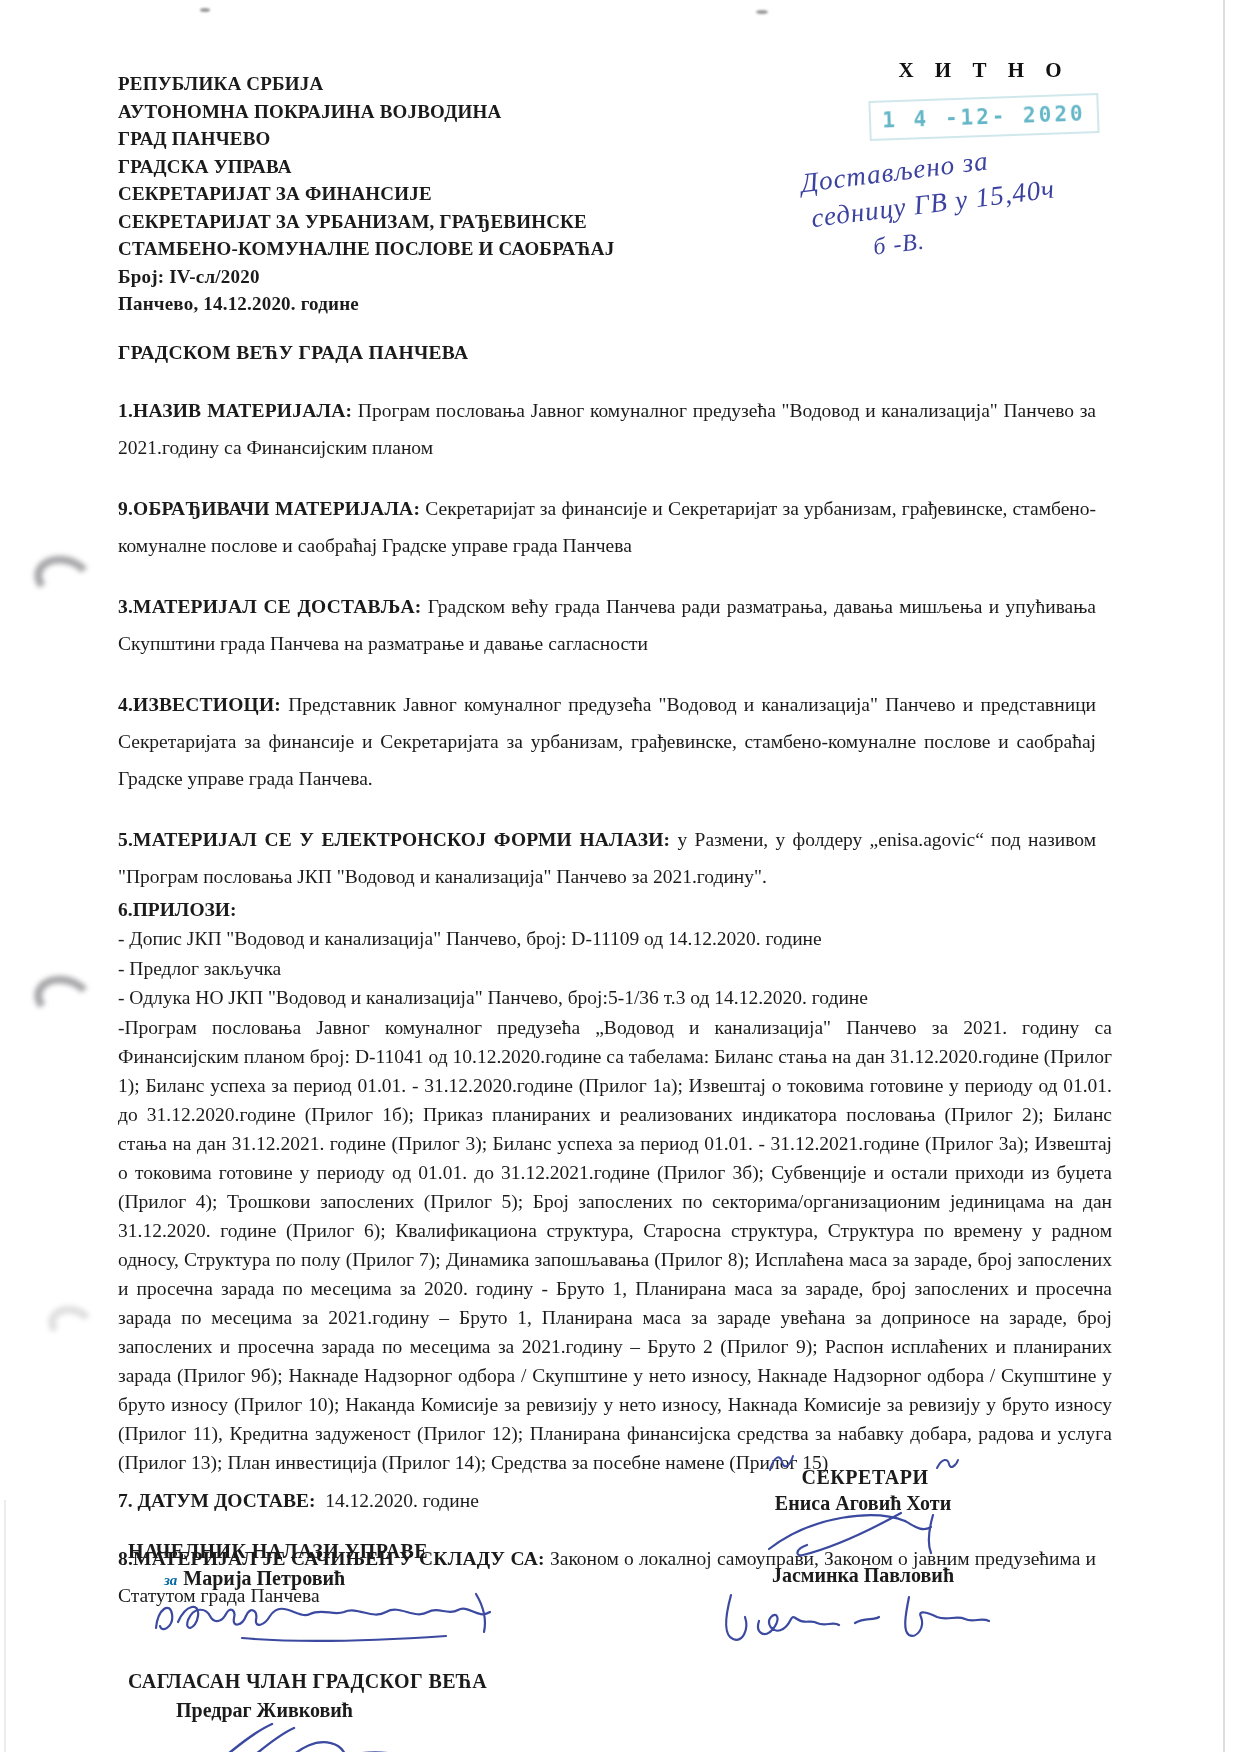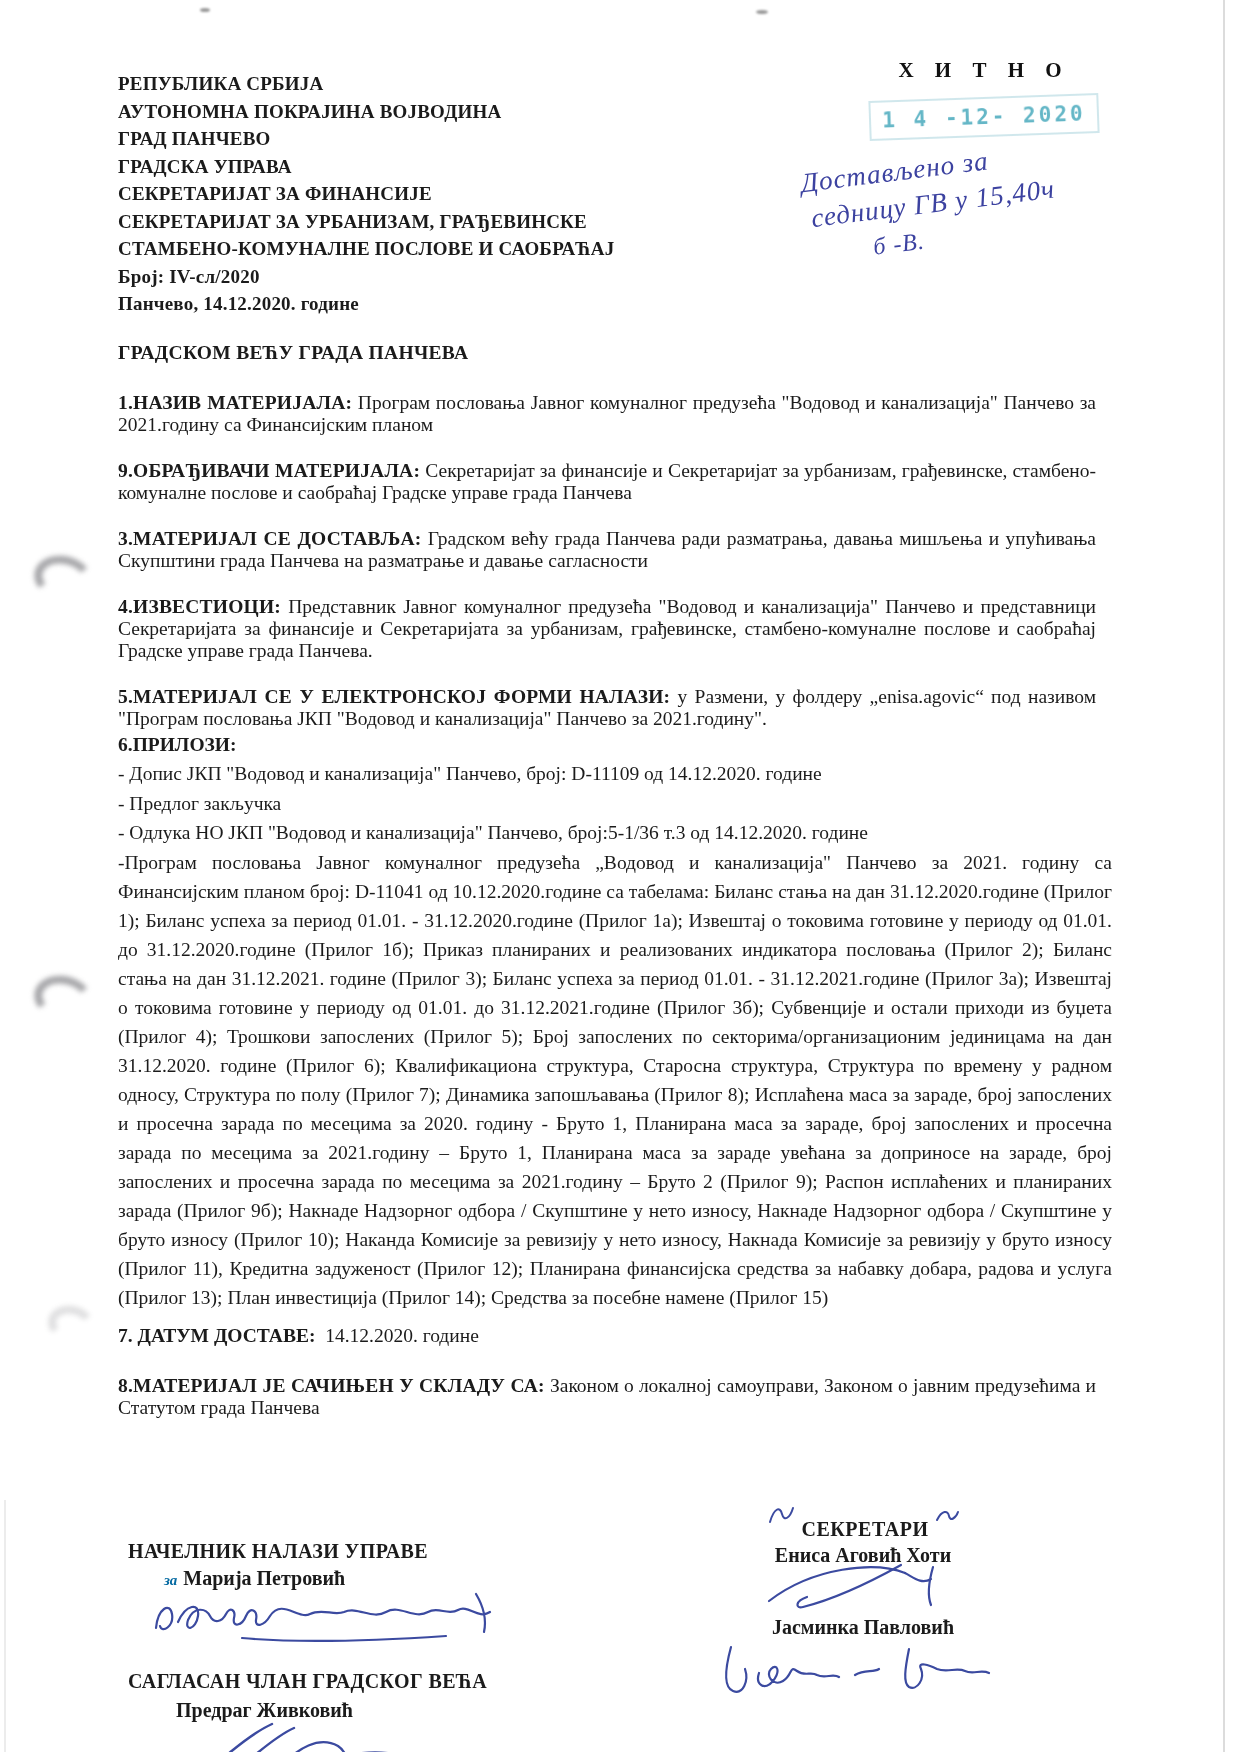--- a/index.html
+++ b/index.html
@@ -35,36 +35,36 @@
     color:#3c42a0;
     font-style:italic;
     font-size:27px;line-height:36px;
     letter-spacing:1px;
   }
   .handwriting .hw2{margin-left:6px;}
   .handwriting .hw3{margin-left:64px;font-size:24px;}
   
   .addressee{position:absolute;left:118px;top:342px;font-weight:bold;font-size:19.5px;letter-spacing:.3px;}
   .content{position:absolute;left:118px;top:392px;width:994px;}
-  .para{margin:0 16px 24px 0;font-size:19.5px;line-height:22px;text-align:justify;}
+  .para{margin:0 16px 24px 0;font-size:19.5px;line-height:37px;text-align:justify;}
   .para b{letter-spacing:.2px;}
   .attach-head{margin:0;font-size:19.5px;line-height:29px;font-weight:bold;}
   .attach-line{margin:0;font-size:19.5px;line-height:29.5px;text-align:left;}
   .attach-para{margin:0 0 9px 0;font-size:19.5px;line-height:29px;text-align:justify;}
   .date-line{margin:0 0 24px 0;font-size:19.5px;line-height:30px;}
   
   .sign-left{position:absolute;left:128px;top:1540px;width:470px;}
   .sign-left .title{font-weight:bold;font-size:20px;letter-spacing:.4px;}
   .sign-left .name-row{margin-top:4px;margin-left:36px;font-weight:bold;font-size:20px;}
   .za-note{color:#0369a1;font-style:italic;font-size:15px;margin-right:6px;}
   .sig-borislava{margin:-4px 0 0 18px;display:block;}
   .sign-left .title2{margin-top:22px;font-weight:bold;font-size:20px;letter-spacing:.4px;}
   .sign-left .name2{margin-top:6px;margin-left:48px;font-weight:bold;font-size:20px;}
   .sig-predrag{margin:-2px 0 0 30px;display:block;}
-  .sign-right{position:absolute;left:688px;top:1500px;width:350px;text-align:center;}
+  .sign-right{position:absolute;left:688px;top:1448px;width:350px;text-align:center;}
   .sign-right .title{font-weight:bold;font-size:20px;letter-spacing:.5px;}
   .sign-right .name{font-weight:bold;font-size:20px;margin-top:3px;}
   .sig-enisa{display:block;margin:-10px auto 0 auto;}
   .sig-jasminka{display:block;margin:-6px auto 0 auto;}
   .squiggle{vertical-align:10px;}
   
   .scan-line-right{position:absolute;left:1223px;top:0;width:2px;height:1752px;background:#dcdcdc;}
   .scan-line-left{position:absolute;left:4px;top:1500px;width:2px;height:252px;background:#ececec;}
   .crescent{
     position:absolute;width:42px;height:28px;

